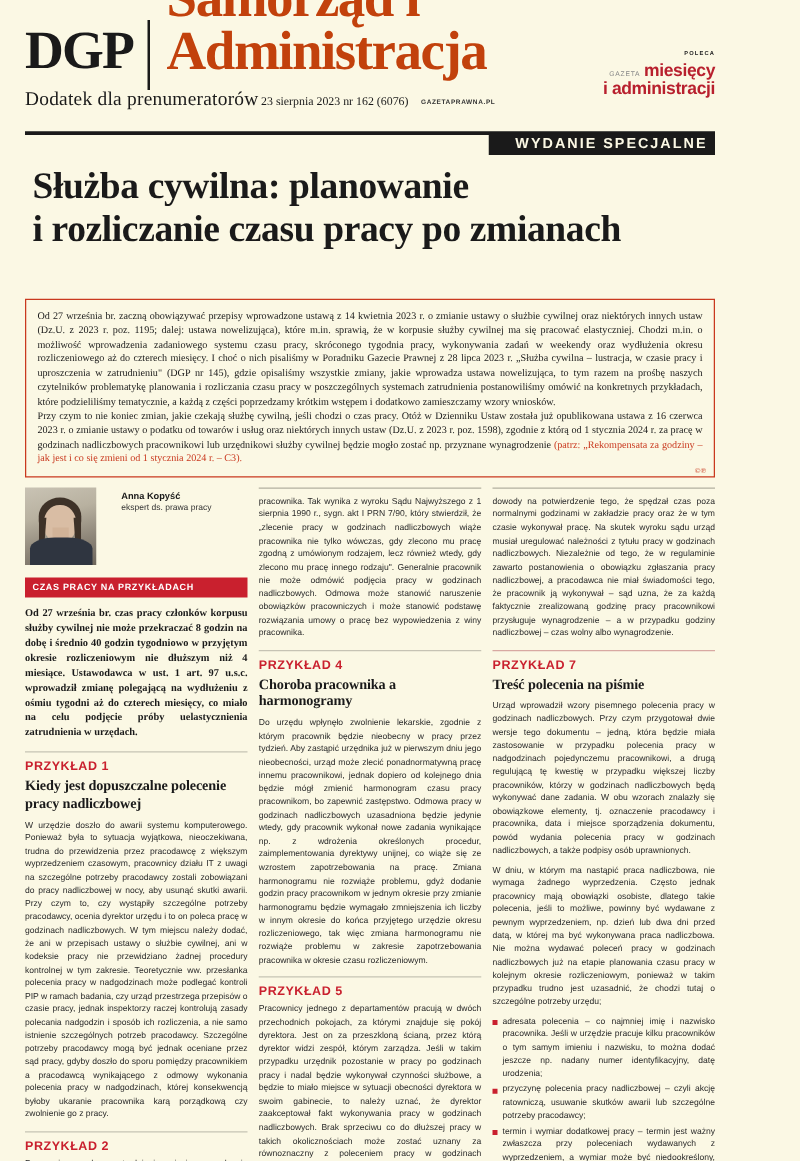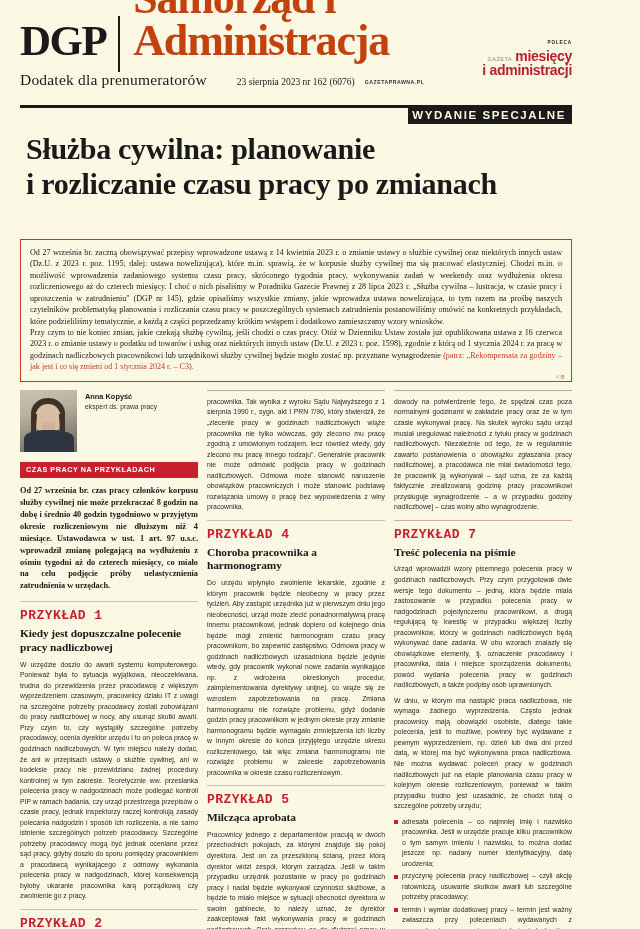--- a/index.html
+++ b/index.html
@@ -61,21 +61,21 @@
   .sub-left {
     font-family: "Liberation Serif", "DejaVu Serif", serif;
     font-size: 15.5px;
     color: #1a1a1a;
     letter-spacing: 0.2px;
   }
   .sub-date {
     font-family: "Liberation Serif", "DejaVu Serif", serif;
     font-size: 9.5px;
     color: #1a1a1a;
-    margin-left: 30px;
+    margin-left: 2px;
   }
   .sub-domain {
     font-family: "Liberation Sans", sans-serif;
     font-size: 5.2px;
     font-weight: bold;
     letter-spacing: 0.5px;
     color: #333;
     margin-left: 10px;
     transform: translateY(-1px);
   }
@@ -123,21 +123,21 @@
   .special-badge {
     position: absolute;
     right: 0;
     top: 2px;
     background: #1a1a1a;
     color: #fbf8e4;
     font-family: "Liberation Sans", sans-serif;
     font-weight: bold;
     font-size: 11.5px;
     letter-spacing: 1.6px;
-    padding: 2px 6px 3px 4px;
+    padding: 2px 6px 3px 21px;
   }
 
   
   .headline {
     font-family: "Liberation Serif", "DejaVu Serif", serif;
     font-weight: bold;
     font-size: 30px;
     line-height: 1.16;
     color: #1a1a1a;
     margin-top: 24px;
@@ -182,21 +182,21 @@
   .col { width: 194px; }
   .col-rule-top {
     height: 1px;
     background: #b3b0a0;
     margin-bottom: 6px;
   }
 
   
   .author {
     display: flex;
-    gap: 8px;
+    gap: 20px;
     margin-bottom: 10px;
     align-items: flex-start;
   }
   .author-photo {
     width: 57px; height: 62px;
     background: linear-gradient(165deg,#c9c3b4 0%,#b8b1a0 35%,#8d8578 70%,#6e675c 100%);
     position: relative;
     overflow: hidden;
     flex: 0 0 auto;
   }
@@ -274,23 +274,23 @@
     color: #1a1a1a;
     text-align: justify;
     margin: 0 0 9px 0;
     font-weight: 600;
   }
 
   .hr-thin { height: 1px; background: #c6c3b4; margin: 7px 0 6px 0; }
   .hr-red { height: 1px; background: #d8a9a2; margin: 7px 0 6px 0; }
 
   .ex-label {
-    font-family: Liberation Mono, monospace;
-    font-weight: bold;
-    font-size: 13px;
+    font-family: Liberation Sans, sans-serif;
+    font-weight: bold;
+    font-size: 10px;
     letter-spacing: 0.45px;
     color: #c9202e;
     margin-bottom: 4px;
   }
   .ex-title {
     font-family: "Liberation Serif", "DejaVu Serif", serif;
     font-weight: bold;
     font-size: 11.4px;
     line-height: 1.2;
     color: #1a1a1a;
@@ -418,21 +418,20 @@
       <div>
         <div class="ex-label">PRZYKŁAD 4</div>
         <div class="ex-title">Choroba pracownika a harmonogramy</div>
         <p class="body-p">Do urzędu wpłynęło zwolnienie lekarskie, zgodnie z którym pracownik będzie nieobecny w pracy przez tydzień. Aby zastąpić urzędnika już w pierwszym dniu jego nieobecności, urząd może zlecić ponadnormatywną pracę innemu pracownikowi, jednak dopiero od kolejnego dnia będzie mógł zmienić harmonogram czasu pracy pracownikom, bo zapewnić zastępstwo. Odmowa pracy w godzinach nadliczbowych uzasadniona będzie jedynie wtedy, gdy pracownik wykonał nowe zadania wynikające np. z wdrożenia określonych procedur, zaimplementowania dyrektywy unijnej, co wiąże się ze wzrostem zapotrzebowania na pracę. Zmiana harmonogramu nie rozwiąże problemu, gdyż dodanie godzin pracy pracownikom w jednym okresie przy zmianie harmonogramu będzie wymagało zmniejszenia ich liczby w innym okresie do końca przyjętego urzędzie okresu rozliczeniowego, tak więc zmiana harmonogramu nie rozwiąże problemu w zakresie zapotrzebowania pracownika w okresie czasu rozliczeniowym.</p>
       </div>
 
       <div class="hr-thin"></div>
 
       <div>
         <div class="ex-label">PRZYKŁAD 5</div>
-        <div class="ex-title">Milcząca aprobata</div>
         <p class="body-p">Pracownicy jednego z departamentów pracują w dwóch przechodnich pokojach, za którymi znajduje się pokój dyrektora. Jest on za przeszkloną ścianą, przez którą dyrektor widzi zespół, którym zarządza. Jeśli w takim przypadku urzędnik pozostanie w pracy po godzinach pracy i nadal będzie wykonywał czynności służbowe, a będzie to miało miejsce w sytuacji obecności dyrektora w swoim gabinecie, to należy uznać, że dyrektor zaakceptował fakt wykonywania pracy w godzinach nadliczbowych. Brak sprzeciwu co do dłuższej pracy w takich okolicznościach może zostać uznany za równoznaczny z poleceniem pracy w godzinach nadliczbowych.</p>
       </div>
 
       <div class="hr-thin"></div>
 
       <div>
         <div class="ex-label">PRZYKŁAD 6</div>
         <div class="ex-title">Brak polecenia na piśmie</div>
         <p class="body-p">W obowiązującym w urzędzie regulaminie pracy zawarto przepis, zgodnie z którym czas pracy to czas pozostawania pracownika w dyspozycji pracodawcy w siedzibie pracodawcy lub w innym miejscu wyznaczonym przez pracodawcę, a pracownicy potwierdzają swoje stawiennictwo przez odbicie na karcie czasowej. Na podstawie wydruków z czytników kart czasowych dział kadrowo-płacowy prowadzi ewidencję czasu pracy. Przy czym w regulaminie znalazł się także zapis, że polecenia pracy w godzinach nadliczbowych mają być wydawane na piśmie pod rygorem nieważności. A jeden z pracowników wykonywał pracę w godzinach nadliczbowych i nie otrzymał w tym zakresie pisemnego polecenia, ale pracodawca nie wypłacił mu wynagrodzenia za pracę nadliczbową, uznając, że pracownik nie miał polecenia. W takiej sytuacji pracownik może wystąpić do sądu pracy z pozwem o zapłatę wynagrodzenia za pracę w godzinach nadliczbowych. Jeżeli pracownik przedstawi wystarczające dowody na to, że wykonywał pracę nadliczbową, sąd uzna jego roszczenie za uzasadnione. Urzędnik wystąpił na drogę sądową, przedstawiając: w sądzie</p>
       </div>

